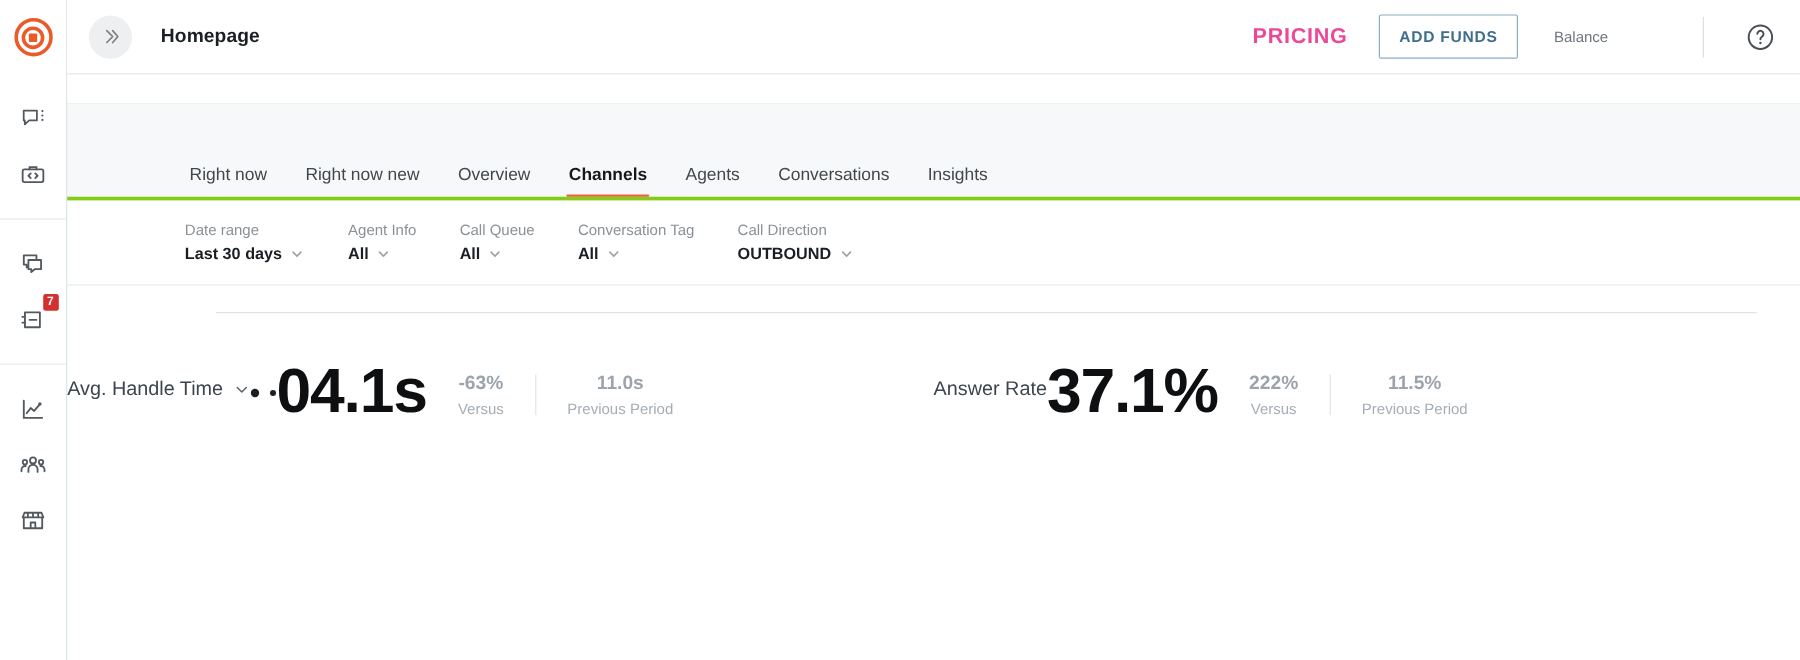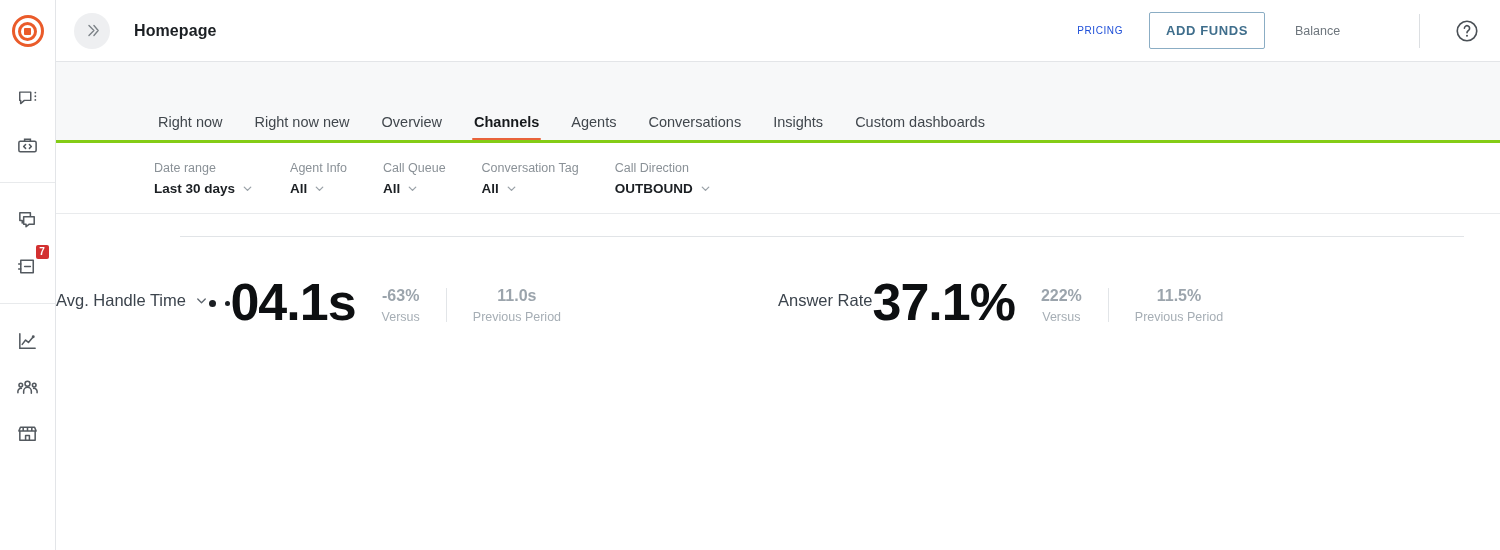--- a/index.html
+++ b/index.html
@@ -49,21 +49,21 @@
   .rail-btn svg { display: block; }
   .badge {
     position: absolute; top: 2px; right: 1px;
     background: #d33030; color: #fff;
     font-size: 10px; font-weight: 700; line-height: 1;
     padding: 2px 3px; border-radius: 2px; min-width: 13px;
     text-align: center;
   }
 
   
-  .main { flex: 1 1 auto; height: 550px; display: flex; flex-direction: column; min-width: 0; }
+  .main { flex: 1 1 auto; height: 550px; display: flex; flex-direction: column; min-width: 0; gap: 24px; }
 
   
   .topbar {
     height: 62px; flex: 0 0 62px;
     background: #ffffff;
     border-bottom: 1px solid #e3e5e8;
     display: flex; align-items: center;
     padding: 0 20px 0 18px;
   }
   .collapse-btn {
@@ -72,21 +72,21 @@
     display: flex; align-items: center; justify-content: center;
     cursor: pointer; flex: 0 0 36px;
   }
   .page-title {
     margin-left: 24px;
     font-size: 16px; font-weight: 700; color: #1b1f23;
     letter-spacing: .1px;
   }
   .topbar-right { margin-left: auto; display: flex; align-items: center; }
   .pricing-link {
-    font-size: 10px; font-weight: 400; color: #1d4ed8;
+    font-size: 18px; font-weight: 700; color: #ec4899;
     letter-spacing: .6px; cursor: pointer; padding: 6px 10px;
   }
   .add-funds {
     margin-left: 16px;
     border: 1px solid #8badc4; border-radius: 2px;
     color: #3f6e8c; background: #fff;
     font-size: 13px; font-weight: 700; letter-spacing: .6px;
     padding: 10px 16px; cursor: pointer;
   }
   .balance-box {
@@ -293,21 +293,20 @@
 
       <div class="tabs-wrap">
         <div class="tabs">
           <div class="tab">Right now</div>
           <div class="tab">Right now new</div>
           <div class="tab">Overview</div>
           <div class="tab active">Channels</div>
           <div class="tab">Agents</div>
           <div class="tab">Conversations</div>
           <div class="tab">Insights</div>
-          <div class="tab">Custom dashboards</div>
         </div>
       </div>
 
 
       <div class="filters">
         <div class="filter">
           <div class="filter-label">Date range</div>
           <div class="filter-value">
             <span>Last 30 days</span>
             <span class="chev">

